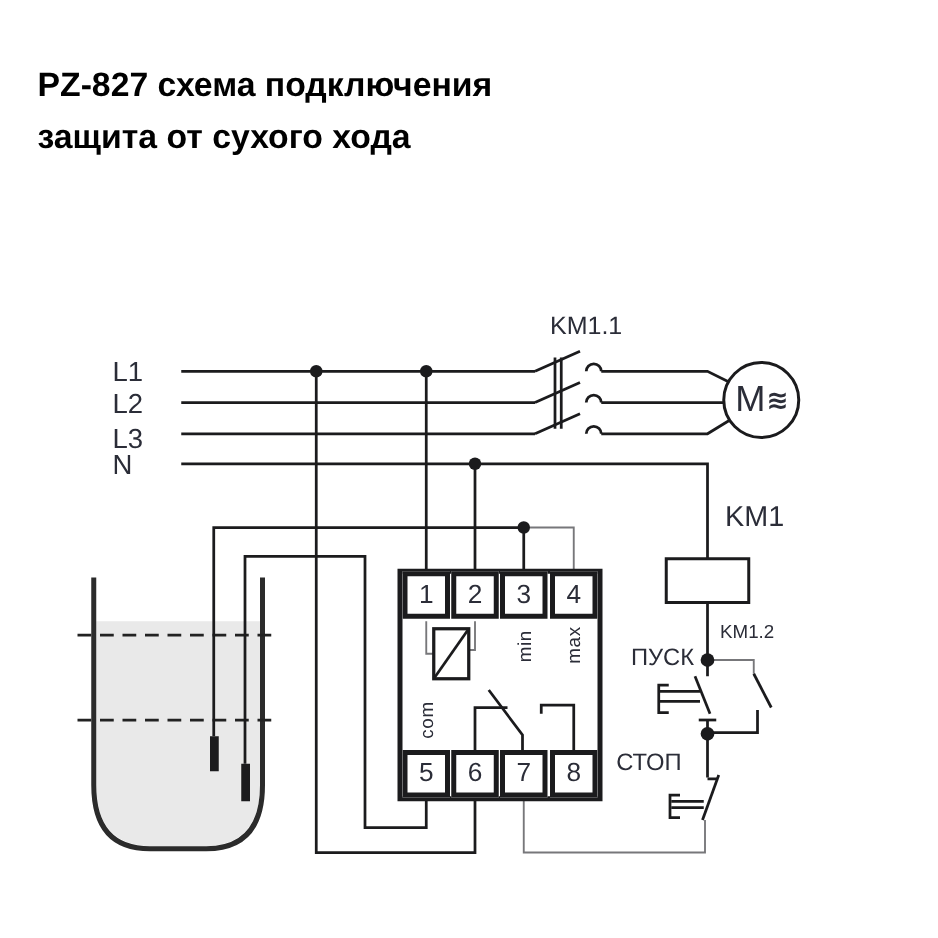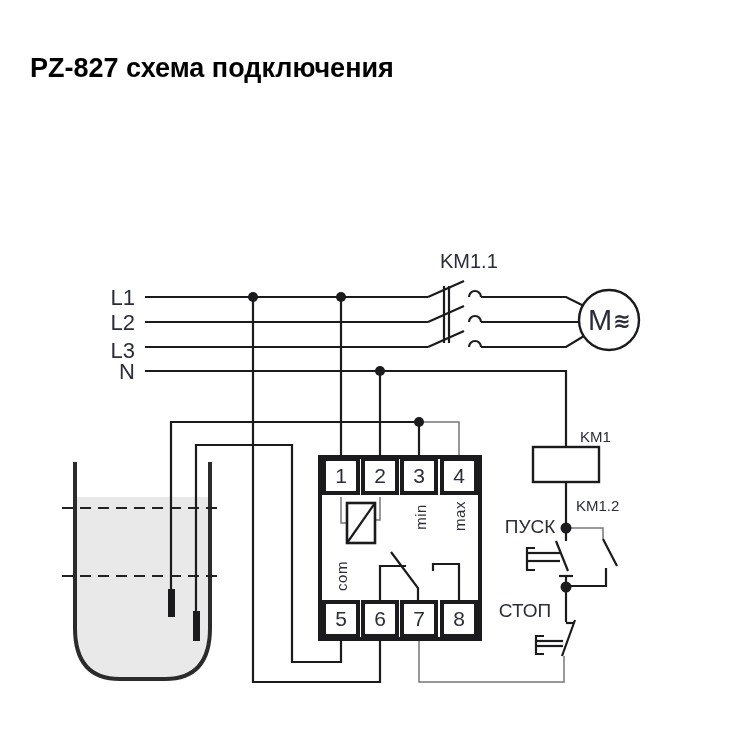--- a/index.html
+++ b/index.html
@@ -36,21 +36,21 @@
     position:absolute;width:44px;height:16px;display:flex;align-items:center;
     justify-content:center;transform:rotate(-90deg);transform-origin:center;
     font-size:15px;color:var(--text);z-index:3;letter-spacing:.5px;
   }
   .motor-lbl{
     position:absolute;left:581px;top:292px;width:57px;height:57px;z-index:4;
     display:flex;align-items:center;justify-content:center;color:var(--text);
   }
   .motor-lbl .m{font-size:29px;font-weight:500;}
   .motor-lbl .wv{font-size:21px;font-weight:600;margin-left:1px;}
-  .line-lbl{position:absolute;left:90px;width:45px;height:24px;text-align:right;
+  .line-lbl{position:absolute;left:90px;width:45px;height:24px;text-align:left;
     font-size:22px;color:var(--text);z-index:4;}
 </style>
 </head>
 <body>
 
 <div id="canvas">
 
   <svg width="750" height="750" viewBox="0 0 750 750">
 
     <g>
@@ -145,32 +145,33 @@
       <circle class="dot" cx="341" cy="297" r="5"></circle>
       <circle class="dot" cx="380" cy="371" r="5"></circle>
       <circle class="dot" cx="419" cy="422" r="5"></circle>
       <circle class="dot" cx="566" cy="528" r="5.5"></circle>
       <circle class="dot" cx="566" cy="587" r="5.5"></circle>
     </g>
   </svg>
 
   <div class="title">
     <div>PZ-827 схема подключения</div>
+    <div>защита от сухого хода</div>
   </div>
 
   <div class="line-lbl" style="top:285px">L1</div>
   <div class="line-lbl" style="top:310px">L2</div>
   <div class="line-lbl" style="top:338px">L3</div>
   <div class="line-lbl" style="top:359px">N</div>
 
   <div class="lbl" style="left:440px;top:250px;font-size:20px">KM1.1</div>
-  <div class="lbl" style="left:580px;top:428px;font-size:15px">KM1</div>
+  <div class="lbl" style="left:580px;top:400px;font-size:23px">KM1</div>
   <div class="lbl" style="left:576px;top:497px;font-size:15px">KM1.2</div>
   <div class="lbl" style="left:497px;top:516px;width:66px;text-align:center;font-size:19px">ПУСК</div>
-  <div class="lbl" style="left:493px;top:600px;width:64px;text-align:center;font-size:19px">СТОП</div>
+  <div class="lbl" style="left:493px;top:600px;width:64px;text-align:left;font-size:19px">СТОП</div>
 
   <div class="motor-lbl">
     <span class="m">M</span>
     <span class="wv">≋</span>
   </div>
 
   <div class="relay-outer"></div>
 
   <div class="tbox" style="left:322px;top:457px">
       <span>1</span>

